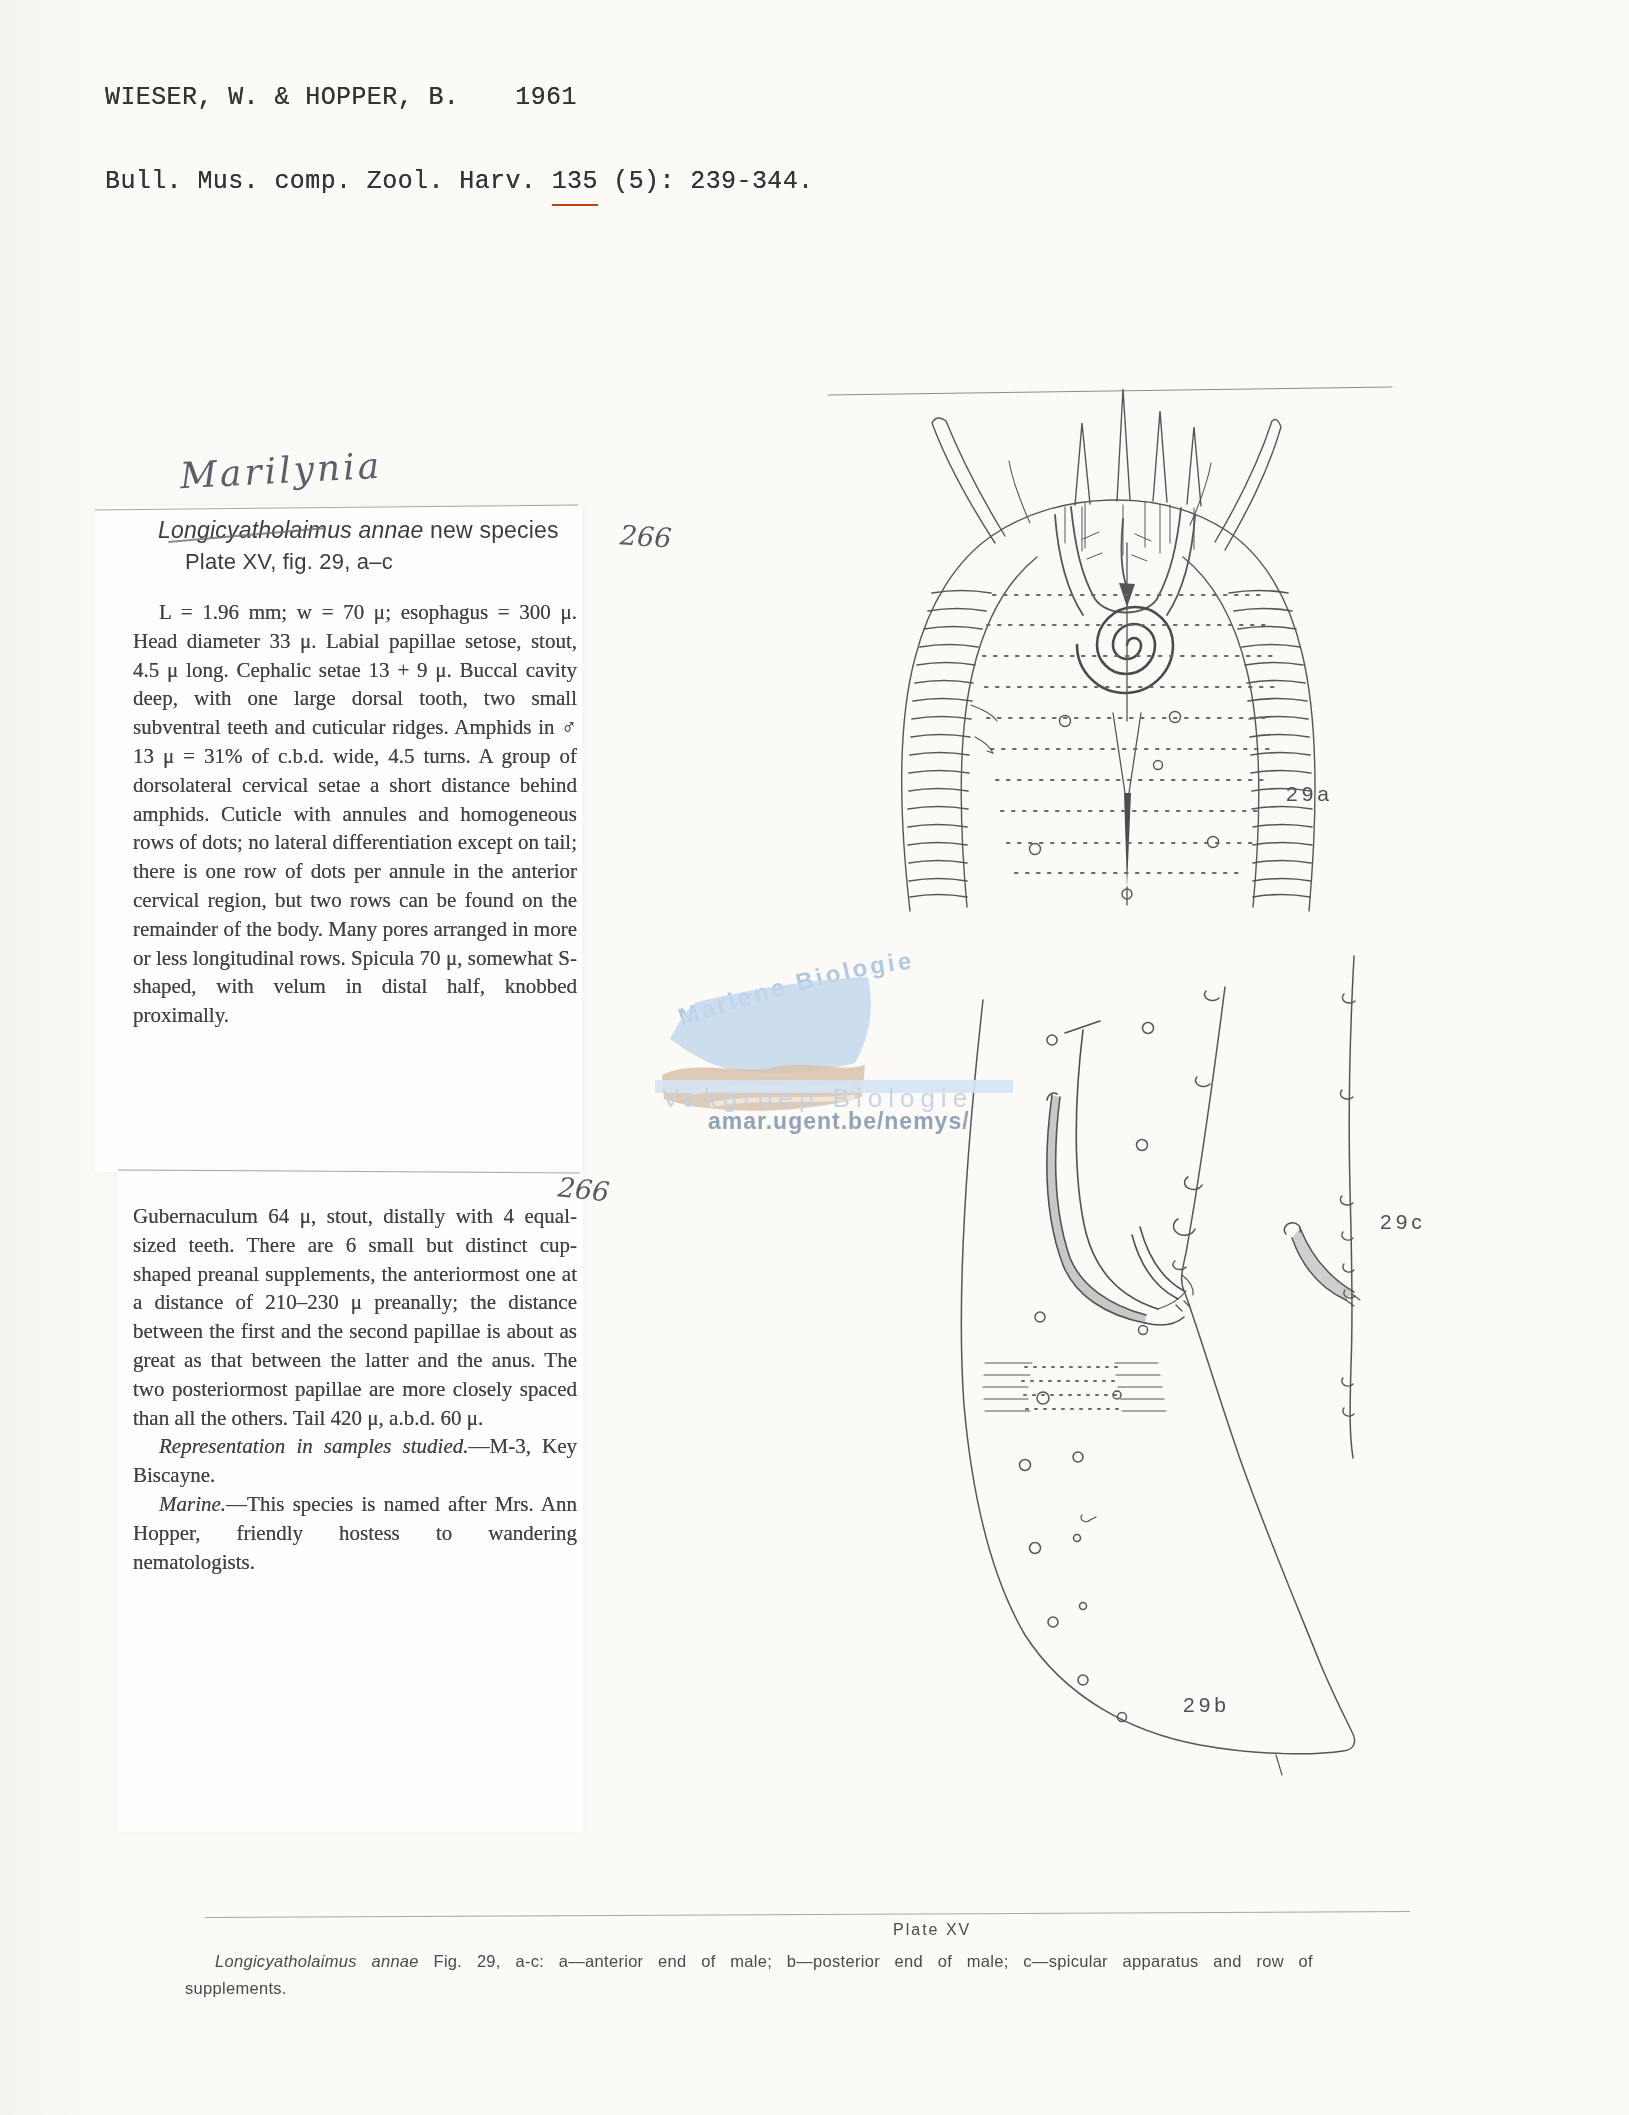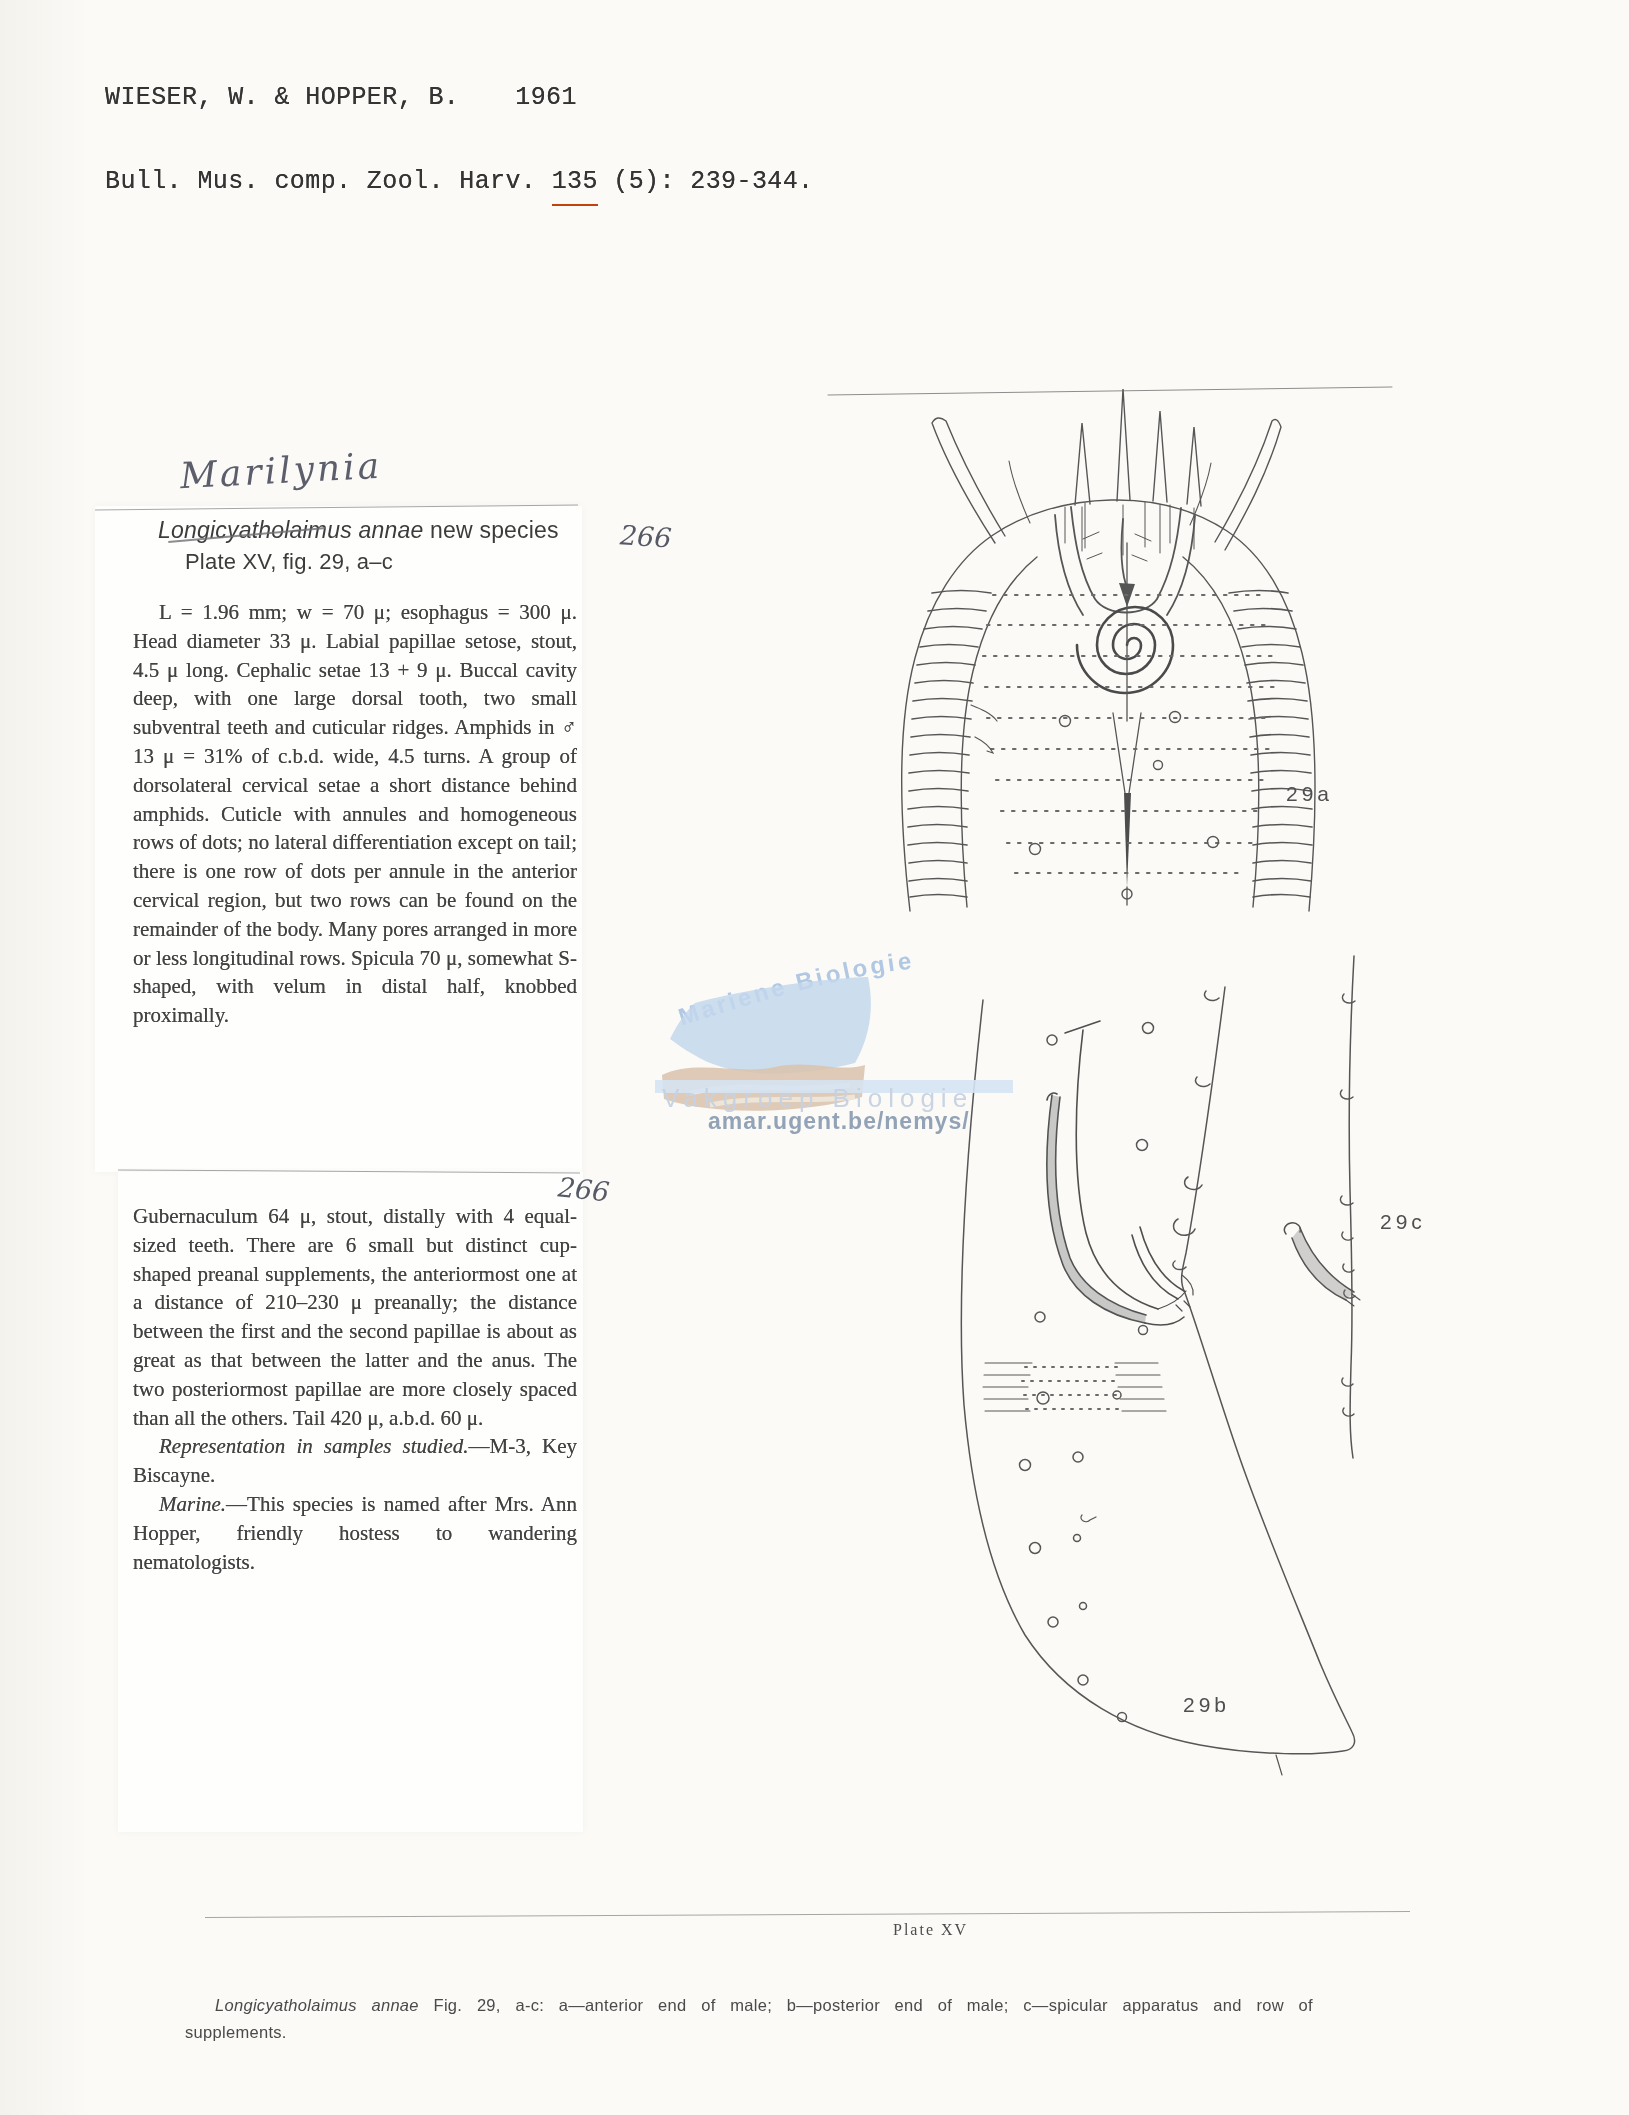--- a/index.html
+++ b/index.html
@@ -29,21 +29,21 @@
   
   .bodytext{font-size:21px;line-height:28.8px;text-align:justify;color:#424242;
             text-shadow:0 0 .4px #6a6a6a;}
   .bodytext p{margin:0;}
   .bodytext p.ind{text-indent:26px;}
   .lead-it{font-style:italic;}
   
   .figlabel{font-family:"Liberation Sans",sans-serif;font-size:21px;color:#4f4f4f;
             letter-spacing:4px;white-space:nowrap;}
   
-  .plate-title{font-family:Liberation Serif, serif;font-size:16px;color:#4c4c4c;
+  .plate-title{font-family:Liberation Sans, sans-serif;font-size:16px;color:#4c4c4c;
             letter-spacing:2px;white-space:nowrap;}
   .caption{font-family:"Liberation Sans",sans-serif;font-size:16.5px;line-height:27px;
            color:#4a4a4a;text-align:justify;word-spacing:5px;letter-spacing:.3px;}
   .caption .ind{display:inline-block;width:30px;}
   .caption .it{font-style:italic;}
   
   .wm-url{font-family:"Liberation Sans",sans-serif;font-weight:bold;font-size:23px;
           color:#8d9eb4;letter-spacing:1px;white-space:nowrap;opacity:.95;}
   svg{display:block;}
   .fig path, .fig circle{vector-effect:non-scaling-stroke;}
@@ -196,16 +196,16 @@
     <path d="M45 68 C90 56 160 44 218 42 C224 70 221 100 205 128 C150 142 95 142 60 128 C38 118 26 108 20 104 C26 92 34 78 45 68 Z" fill="#c3d7ec" opacity="0.85"></path>
     <path d="M12 140 C45 124 90 140 125 132 C160 124 190 138 215 130 L212 162 C150 180 60 180 14 164 Z" fill="#dac4af" opacity="0.9"></path>
     <path d="M40 158 C90 146 150 158 200 150 M60 170 C110 160 160 168 205 162" fill="none" stroke="#f0e8dd" stroke-width="5" opacity="0.9"></path>
     <rect x="5" y="145" width="358" height="13" fill="#d5e3f2" opacity="0.9"></rect>
     <text x="12" y="172" font-family="Liberation Sans, sans-serif" font-size="26" letter-spacing="6" fill="#c7d2e1" opacity="0.95">Vakgroep Biologie</text>
   </svg>
   <div class="abs wm-url" style="left:708px;top:1108px;">amar.ugent.be/nemys/</div>
 
   <div class="abs rule" style="left:205px;top:1914px;width:1205px;transform:rotate(-0.28deg);"></div>
   <div class="abs plate-title" style="left:893px;top:1921px;">Plate XV</div>
-  <div class="abs caption" style="left:185px;top:1992px;width:1128px;">
+  <div class="abs caption" style="left:185px;top:1948px;width:1128px;">
     <span class="ind"></span><span class="it">Longicyatholaimus annae</span><span> Fig. 29, a-c:  a—anterior end of male; b—posterior end of male; c—spicular apparatus and row of supplements.</span>
   </div>
 </div>
 
 </body></html>

